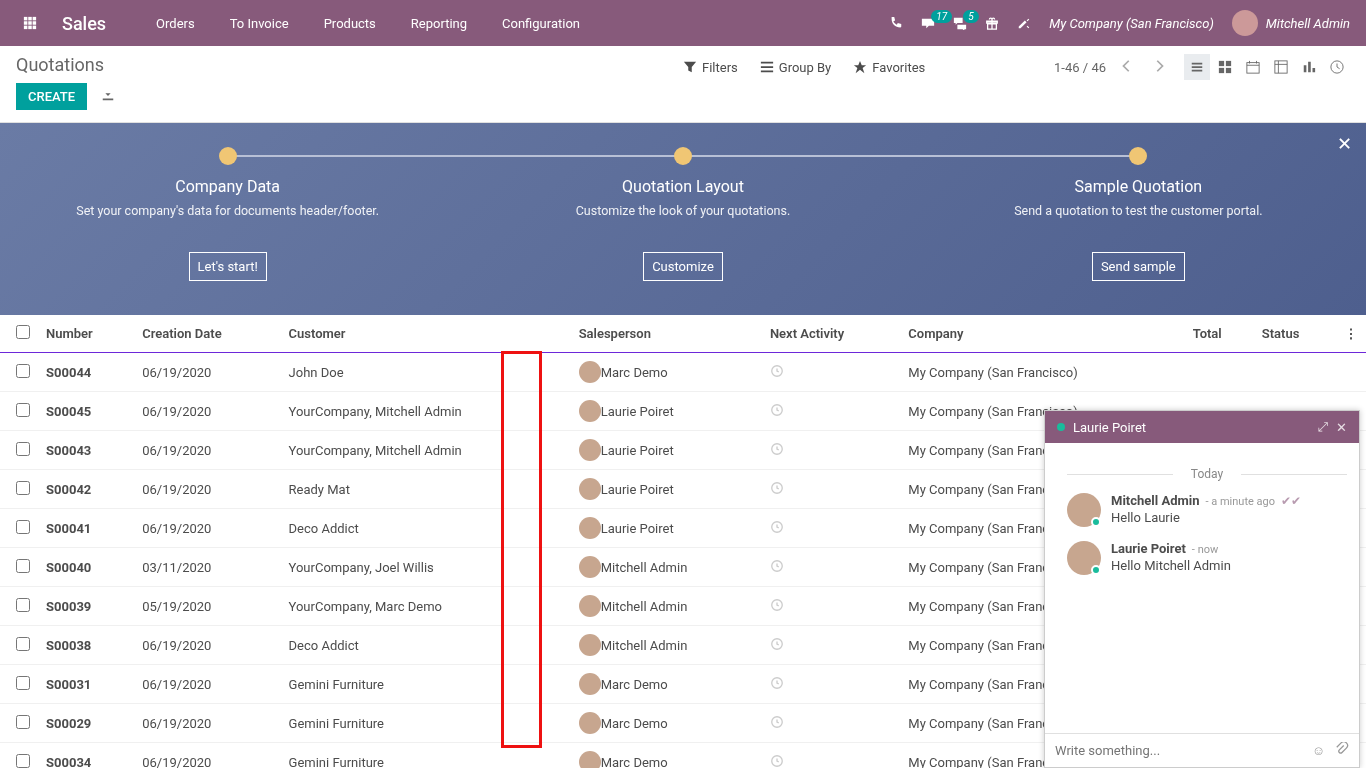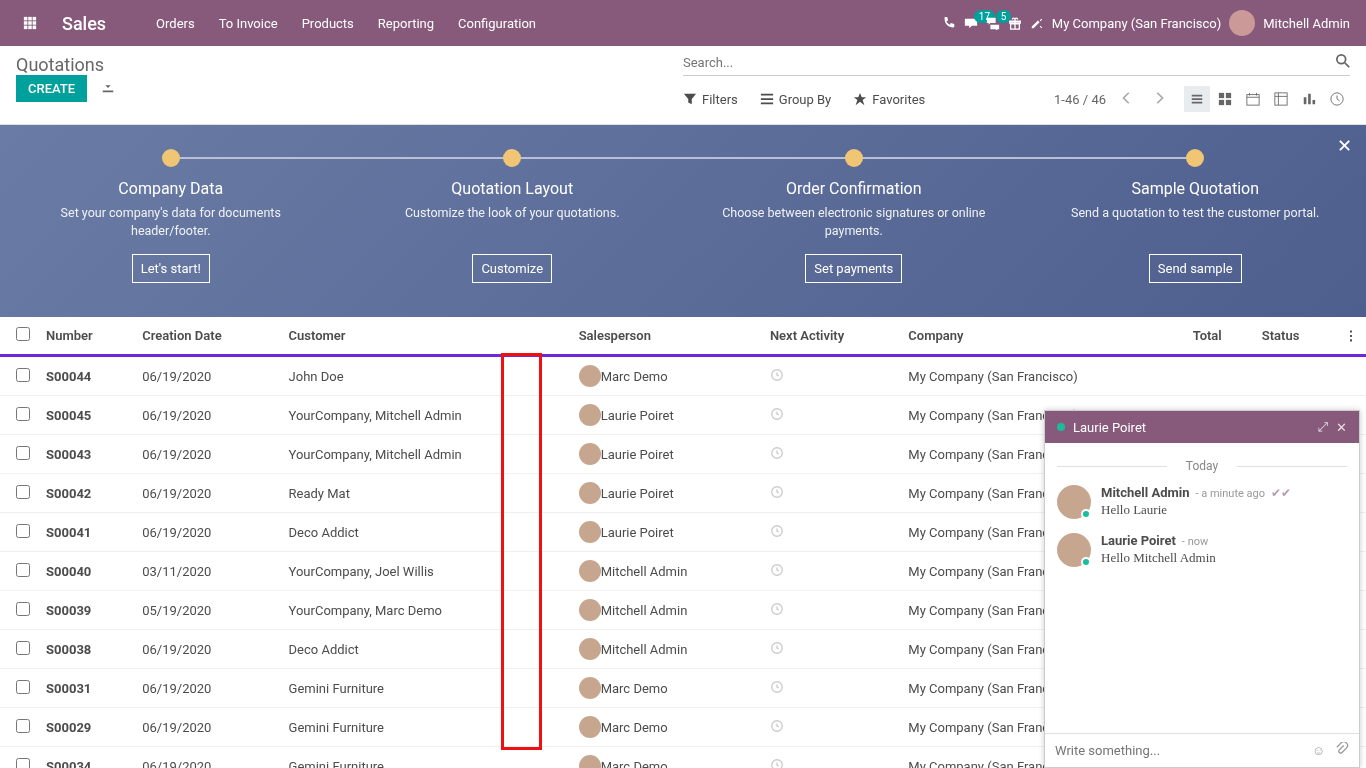--- a/index.html
+++ b/index.html
@@ -2,32 +2,32 @@
 <html><head>
 <meta charset="utf-8">
 <style>
 * { margin: 0; padding: 0; box-sizing: border-box; font-family: -apple-system, BlinkMacSystemFont, "Segoe UI", Roboto, sans-serif; }
 body { background: #fff; font-size: 13px; color: #4c4c4c; overflow: hidden; }
 
 
 .navbar { background: #875A7B; height: 46px; display: flex; align-items: center; padding: 0 16px; color: #fff; }
 .navbar .apps-btn { width: 28px; height: 28px; display: flex; align-items: center; justify-content: center; cursor: pointer; }
 .navbar .brand { font-size: 18px; font-weight: 500; margin-left: 18px; }
-.navbar .menu { display: flex; margin-left: 50px; gap: 24px; }
+.navbar .menu { display: flex; margin-left: 50px; gap: 35px; }
 .navbar .menu-item { color: #fff; cursor: pointer; font-size: 13px; }
-.navbar .right { margin-left: auto; display: flex; align-items: center; gap: 8px; }
+.navbar .right { margin-left: auto; display: flex; align-items: center; gap: 18px; font-style: italic; }
 .navbar .icon-btn { position: relative; cursor: pointer; display: flex; align-items: center; }
 .navbar .badge { background: #00A09D; color: #fff; font-size: 10px; padding: 1px 5px; border-radius: 8px; position: absolute; top: -6px; left: 10px; }
 .navbar .user { display: flex; align-items: center; gap: 8px; cursor: pointer; }
 .navbar .avatar { width: 26px; height: 26px; border-radius: 50%; background: #c99; }
 
 
 .controlbar { border-bottom: 1px solid #e0e0e0; padding: 8px 16px 12px; display: flex; align-items: flex-start; }
 .controlbar .left { flex: 0 0 50%; }
-.controlbar .title { font-size: 18px; color: #666; }
+.controlbar .title { font-size: 18px; color: #666; margin-bottom: 8px; }
 .controlbar .actions { display: flex; align-items: center; gap: 14px; }
 .controlbar .create-btn { background: #00A09D; color: #fff; border: none; padding: 6px 12px; font-size: 13px; font-weight: 500; cursor: pointer; }
 .controlbar .import-icon { color: #666; cursor: pointer; }
 .controlbar .right { flex: 0 0 50%; }
 .controlbar .search-row { border-bottom: 1px solid #ccc; padding-bottom: 4px; display: flex; align-items: center; margin-bottom: 10px; }
 .controlbar .search-input { flex: 1; border: none; outline: none; font-size: 13px; color: #666; }
 .controlbar .search-icon { color: #666; cursor: pointer; }
 .controlbar .filters-row { display: flex; align-items: center; }
 .controlbar .filter-btn { display: flex; align-items: center; gap: 5px; color: #4c4c4c; cursor: pointer; font-size: 13px; margin-right: 22px; }
 .controlbar .pager { margin-left: auto; color: #666; font-size: 13px; display: flex; align-items: center; gap: 10px; }
@@ -43,52 +43,52 @@
 .banner .step-dot { width: 18px; height: 18px; border-radius: 50%; background: #f0c674; margin: 0 auto 12px; position: relative; z-index: 2; }
 .banner .step-line { position: absolute; top: 8px; left: 50%; right: -50%; height: 2px; background: #b8c0d6; z-index: 1; }
 .banner .step:last-child .step-line { display: none; }
 .banner .step-title { font-size: 16px; margin-bottom: 6px; font-weight: 400; }
 .banner .step-desc { font-size: 12.5px; opacity: 0.9; line-height: 1.4; margin-bottom: 14px; min-height: 36px; }
 .banner .step-btn { background: transparent; border: 1px solid #fff; color: #fff; padding: 6px 8px; font-size: 13px; cursor: pointer; }
 
 
 .table-wrap { overflow: auto; }
 table { width: 100%; border-collapse: collapse; }
-th { text-align: left; padding: 10px 8px; font-weight: 600; font-size: 13px; border-bottom: 3px solid #6d28d9; color: #4c4c4c; }
+th { text-align: left; padding: 10px 8px; font-weight: 600; font-size: 13px; border-bottom: 1px solid #6d28d9; color: #4c4c4c; }
 th.cb, td.cb { width: 36px; text-align: center; padding-left: 16px; }
 th.total-col { text-align: left; }
 th.menu-col { width: 30px; text-align: center; }
 td { padding: 8px 8px; font-size: 13px; border-bottom: 1px solid #f0f0f0; color: #4c4c4c; }
 td.num { font-weight: 700; }
 input[type="checkbox"] { width: 14px; height: 14px; cursor: pointer; }
 .sp-cell { display: flex; align-items: center; }
 .sp-avatar { width: 22px; height: 22px; border-radius: 50%; background: #c7a68f; display: inline-block; }
 .activity-icon { color: #ccc; }
 .salesperson-col-highlight { position: absolute; border: 3px solid #e11; pointer-events: none; }
 
 
 .chat { position: fixed; right: 6px; bottom: 0; width: 316px; background: #fff; border: 1px solid #ccc; box-shadow: 0 0 6px rgba(0,0,0,0.2); z-index: 100; }
 .chat-head { background: #875A7B; color: #fff; padding: 8px 12px; display: flex; align-items: center; gap: 8px; }
 .chat-head .status-dot { width: 8px; height: 8px; border-radius: 50%; background: #1abc9c; }
 .chat-head .title { flex: 1; font-size: 13px; }
 .chat-head .icon { cursor: pointer; opacity: 0.8; }
-.chat-body { height: 290px; padding: 10px 12px; overflow: auto; }
+.chat-body { height: 290px; padding: 18px 12px; overflow: auto; margin-left: 10px; }
 .chat-date { text-align: center; color: #888; font-size: 12px; margin: 6px 0 12px; position: relative; }
 .chat-date::before, .chat-date::after { content: ""; position: absolute; top: 50%; width: 38%; height: 1px; background: #e0e0e0; }
 .chat-date::before { left: 0; }
 .chat-date::after { right: 0; }
 .chat-msg { display: flex; gap: 10px; margin-bottom: 14px; }
 .chat-msg .m-avatar { width: 34px; height: 34px; border-radius: 50%; background: #c7a68f; position: relative; flex-shrink: 0; }
 .chat-msg .m-avatar .dot { position: absolute; bottom: 0; right: 0; width: 10px; height: 10px; border-radius: 50%; background: #1abc9c; border: 2px solid #fff; }
 .chat-msg .m-body { flex: 1; }
 .chat-msg .m-head { display: flex; align-items: baseline; gap: 6px; }
 .chat-msg .m-name { font-weight: 700; font-size: 13px; color: #4c4c4c; }
 .chat-msg .m-time { font-size: 11px; color: #999; }
 .chat-msg .m-check { color: #b89bb0; font-size: 12px; }
-.chat-msg .m-text { font-size: 13px; color: #4c4c4c; margin-top: 2px; font-family: Liberation Serif, serif; }
+.chat-msg .m-text { font-size: 13px; color: #4c4c4c; margin-top: 2px; }
 .chat-input { border-top: 1px solid #e0e0e0; display: flex; align-items: center; padding: 8px 10px; }
 .chat-input input { flex: 1; border: none; outline: none; font-size: 13px; }
 .chat-input .ci-icon { color: #999; cursor: pointer; margin-left: 10px; }
 
 .icon-svg { width: 14px; height: 14px; fill: currentColor; }
 </style>
 </head>
 <body>
 
 <div class="navbar">
@@ -157,29 +157,20 @@
     <div class="actions">
       <button class="create-btn">CREATE</button>
       <span class="import-icon">
         <svg class="icon-svg" viewBox="0 0 16 16">
             <path d="M8 1v8M5 6l3 3 3-3M2 12h12v2H2z"></path>
           </svg>
       </span>
     </div>
   </div>
   <div class="right">
-    <div class="search-row">
-      <input class="search-input" placeholder="Search..." style="">
-      <span class="search-icon">
-        <svg class="icon-svg" viewBox="0 0 16 16">
-            <circle cx="6" cy="6" r="5" fill="none" stroke="currentColor" stroke-width="2"></circle>
-            <path d="M10 10l5 5" stroke="currentColor" stroke-width="2"></path>
-          </svg>
-      </span>
-    </div>
     <div class="filters-row">
       <div class="filter-btn">
         <svg class="icon-svg" viewBox="0 0 16 16">
             <path d="M1 2h14l-5 6v6l-4-2V8z"></path>
           </svg>
         <span>Filters</span>
       </div>
       <div class="filter-btn">
         <svg class="icon-svg" viewBox="0 0 16 16">
             <path d="M1 2h14v2H1zM1 7h14v2H1zM1 12h14v2H1z"></path>
@@ -255,27 +246,20 @@
     <div class="step-title">Company Data</div>
     <div class="step-desc">Set your company's data for documents header/footer.</div>
     <button class="step-btn">Let's start!</button>
   </div>
   <div class="step">
     <div class="step-line"></div>
     <div class="step-dot"></div>
     <div class="step-title">Quotation Layout</div>
     <div class="step-desc">Customize the look of your quotations.</div>
     <button class="step-btn">Customize</button>
-  </div>
-  <div class="step">
-    <div class="step-line"></div>
-    <div class="step-dot"></div>
-    <div class="step-title">Order Confirmation</div>
-    <div class="step-desc">Choose between electronic signatures or online payments.</div>
-    <button class="step-btn">Set payments</button>
   </div>
   <div class="step">
     <div class="step-dot"></div>
     <div class="step-title">Sample Quotation</div>
     <div class="step-desc">Send a quotation to test the customer portal.</div>
     <button class="step-btn">Send sample</button>
   </div>
 </div>
 
 <div class="table-wrap" style="position:relative">

